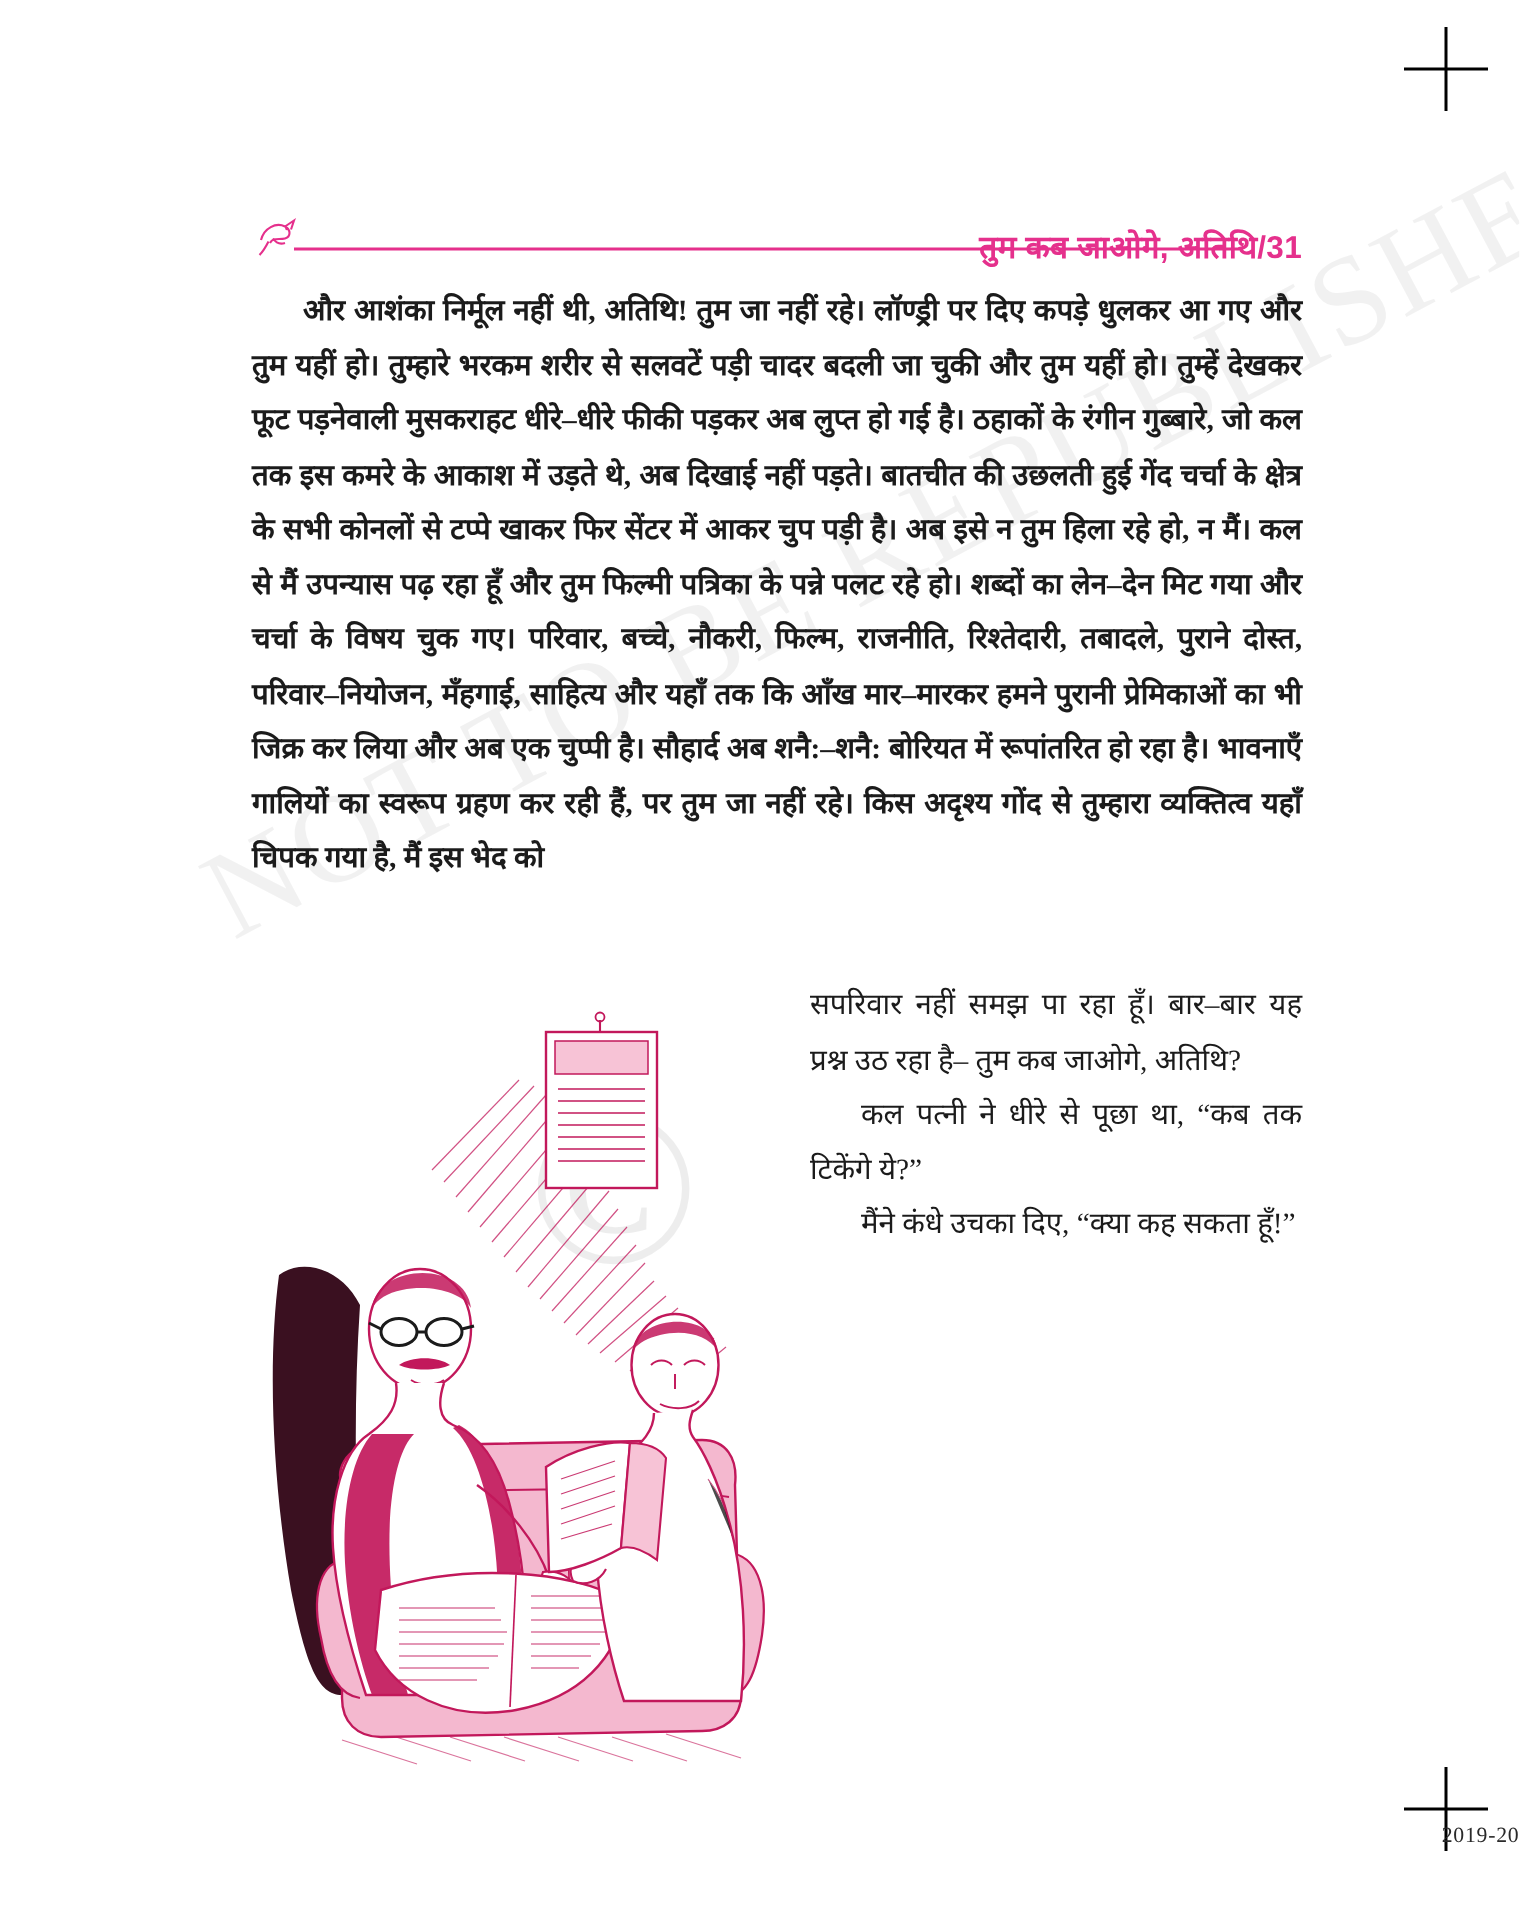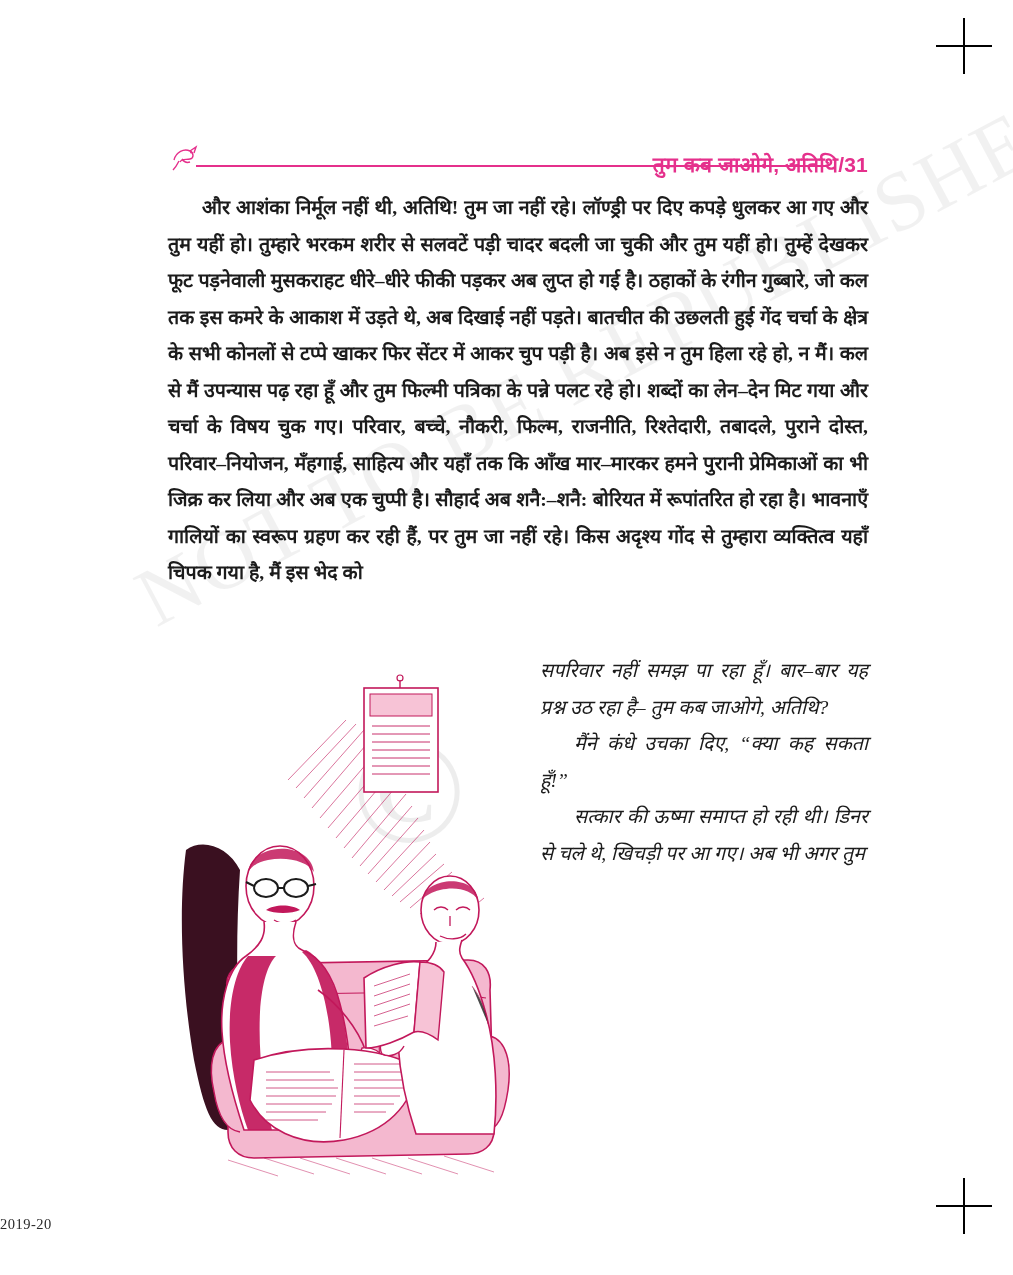--- a/index.html
+++ b/index.html
@@ -124,29 +124,29 @@
     position: absolute;
     left: 540px;
     top: 653px;
     width: 328px;
     font-family: "Liberation Serif", serif;
     font-size: 19.6px;
     line-height: 36.5px;
     color: #1b1b1b;
     text-align: justify;
   }
-  .wrap-col p { margin: 0; font-style: italic; }
+  .wrap-col p { margin: 0; }
 
   
   .footer {
     position: absolute;
     left: 0;
     top: 1216px;
     width: 1013px;
-    text-align: left;
+    text-align: right;
     font-family: "Liberation Serif", serif;
     font-size: 14.5px;
     color: #2a2a2a;
     letter-spacing: 0.5px;
   }
 
   
   .illus { position: absolute; left: 0; top: 0; }
 </style>
 </head>
@@ -179,22 +179,22 @@
     <div class="header-rule"></div>
     <div class="header-title">तुम कब जाओगे, अतिथि/31</div>
   </div>
 
   <div class="body-text">
     <p class="indent">और आशंका निर्मूल नहीं थी, अतिथि! तुम जा नहीं रहे। लॉण्ड्री पर दिए कपड़े धुलकर आ गए और तुम यहीं हो। तुम्हारे भरकम शरीर से सलवटें पड़ी चादर बदली जा चुकी और तुम यहीं हो। तुम्हें देखकर फूट पड़नेवाली मुसकराहट धीरे–धीरे फीकी पड़कर अब लुप्त हो गई है। ठहाकों के रंगीन गुब्बारे, जो कल तक इस कमरे के आकाश में उड़ते थे, अब दिखाई नहीं पड़ते। बातचीत की उछलती हुई गेंद चर्चा के क्षेत्र के सभी कोनलों से टप्पे खाकर फिर सेंटर में आकर चुप पड़ी है। अब इसे न तुम हिला रहे हो, न मैं। कल से मैं उपन्यास पढ़ रहा हूँ और तुम फिल्मी पत्रिका के पन्ने पलट रहे हो। शब्दों का लेन–देन मिट गया और चर्चा के विषय चुक गए। परिवार, बच्चे, नौकरी, फिल्म, राजनीति, रिश्तेदारी, तबादले, पुराने दोस्त, परिवार–नियोजन, मँहगाई, साहित्य और यहाँ तक कि आँख मार–मारकर हमने पुरानी प्रेमिकाओं का भी जिक्र कर लिया और अब एक चुप्पी है। सौहार्द अब शनै:–शनै: बोरियत में रूपांतरित हो रहा है। भावनाएँ गालियों का स्वरूप ग्रहण कर रही हैं, पर तुम जा नहीं रहे। किस अदृश्य गोंद से तुम्हारा व्यक्तित्व यहाँ चिपक गया है, मैं इस भेद को</p>
   </div>
 
   <div class="wrap-col">
     <p>सपरिवार नहीं समझ पा रहा हूँ। बार–बार यह प्रश्न उठ रहा है– तुम कब जाओगे, अतिथि?</p>
+    <p class="indent">कल पत्नी ने धीरे से पूछा था, “कब तक टिकेंगे ये?”</p>
     <p class="indent">मैंने कंधे उचका दिए, “क्या कह सकता हूँ!”</p>
-    <p class="indent">सत्कार की ऊष्मा समाप्त हो रही थी। डिनर से चले थे, खिचड़ी पर आ गए। अब भी अगर तुम</p>
   </div>
 
   <div class="figure">
     <svg class="illus" width="360" height="520" viewBox="0 0 360 520">
       <defs>
         <clipPath id="figclip">
             <rect x="0" y="0" width="360" height="520"></rect>
           </clipPath>
       </defs>
       <g clip-path="url(#figclip)">

